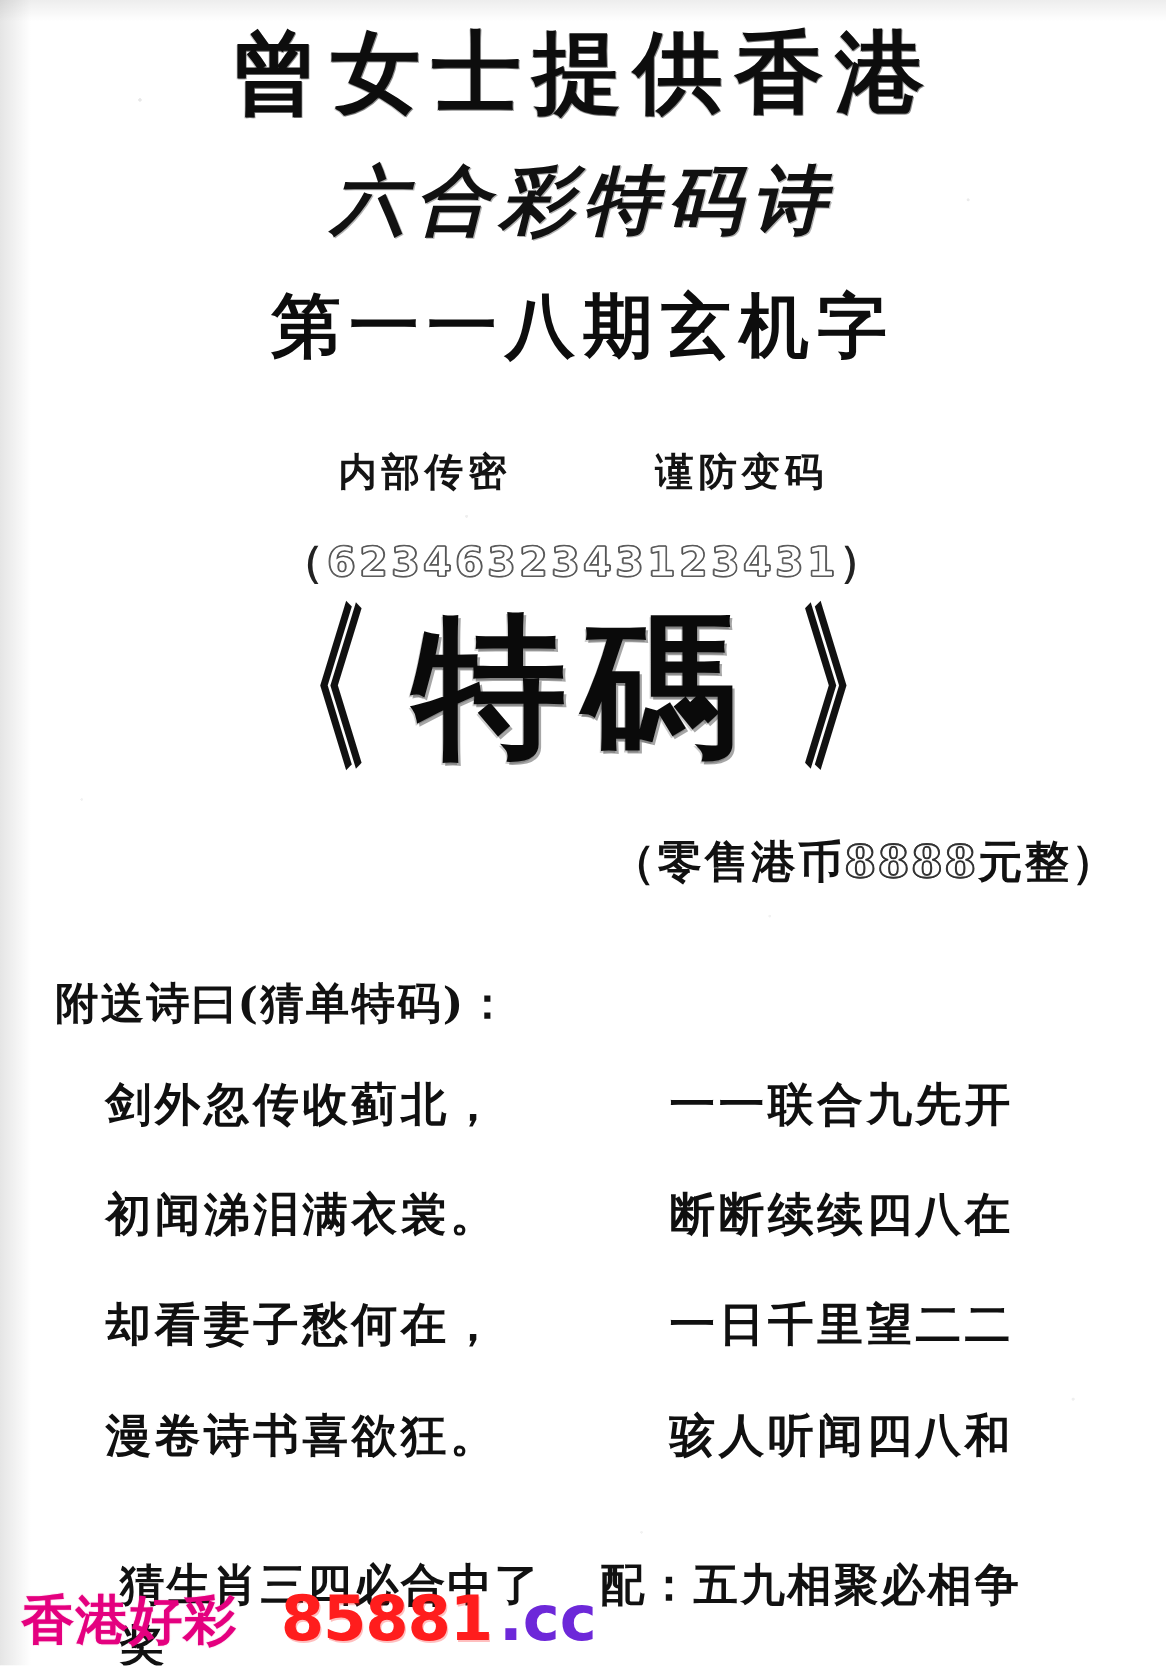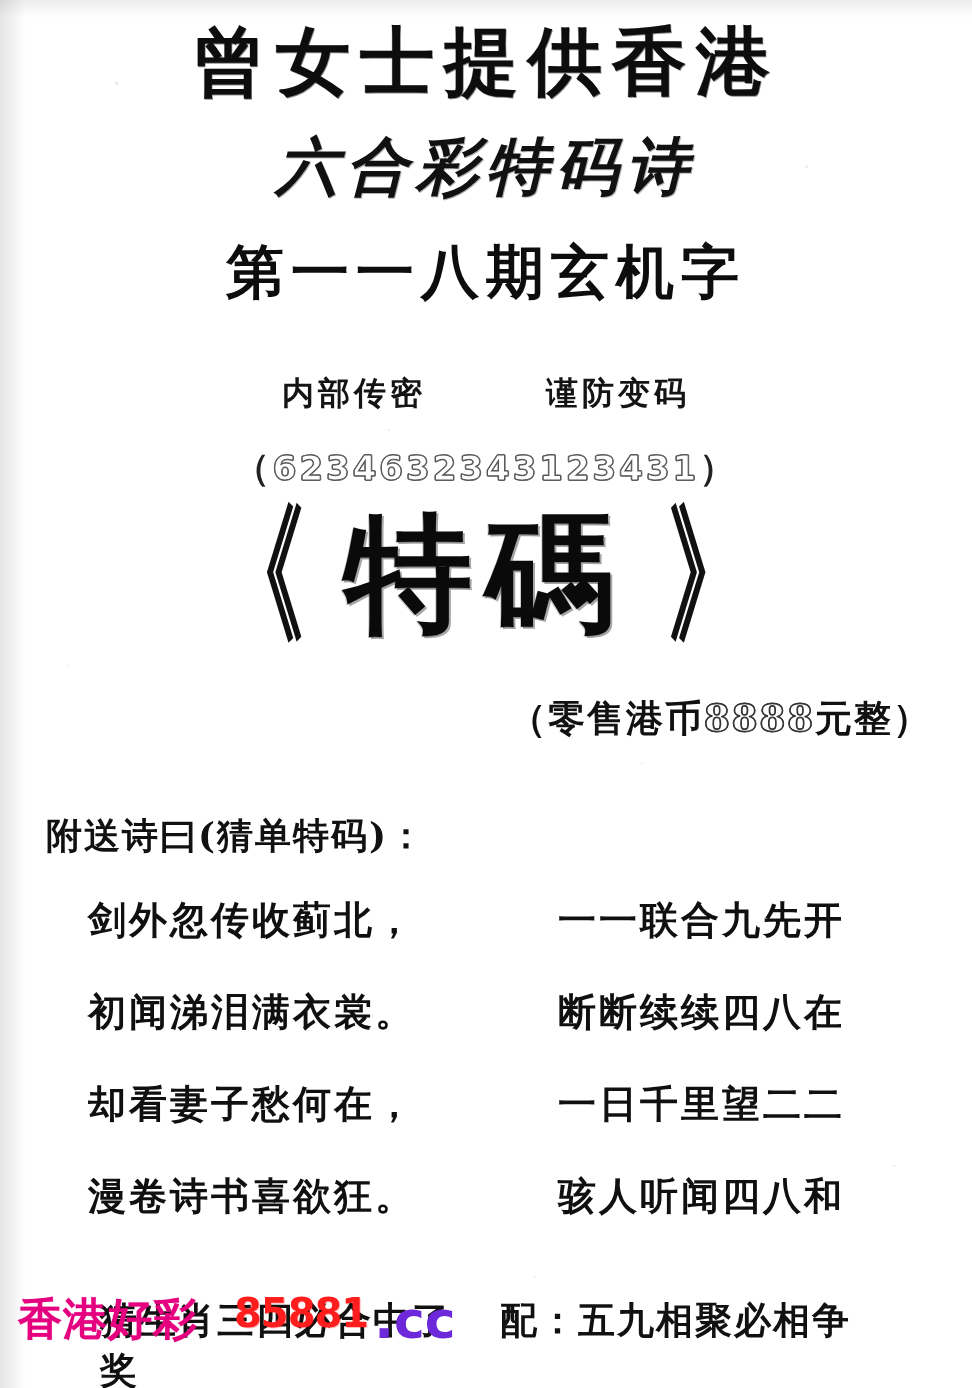--- a/index.html
+++ b/index.html
@@ -235,36 +235,36 @@
 
   
   .watermark {
     position: absolute;
     left: 0;
     bottom: 8px;
     width: 972px;
     height: 90px;
     z-index: 7;
     display: flex;
-    align-items: flex-start;
+    align-items: flex-end;
     pointer-events: none;
   }
   .wm-left {
     font-family: "DejaVu Sans", sans-serif;
     font-weight: bold;
     font-size: 44px;
     color: #e4007f;
     letter-spacing: 1px;
     padding-left: 18px;
     text-shadow: 0 0 1px rgba(228,0,127,0.6);
   }
   .wm-num {
     font-family: "DejaVu Sans", sans-serif;
     font-weight: bold;
-    font-size: 40px;
+    font-size: 52px;
     color: #ff1d1d;
     letter-spacing: -1px;
     margin-left: 36px;
     text-shadow: 1px 1px 0 rgba(255,0,0,0.25);
   }
   .wm-cc {
     font-family: "DejaVu Sans", sans-serif;
     font-weight: bold;
     font-size: 52px;
     color: #6d28d9;

